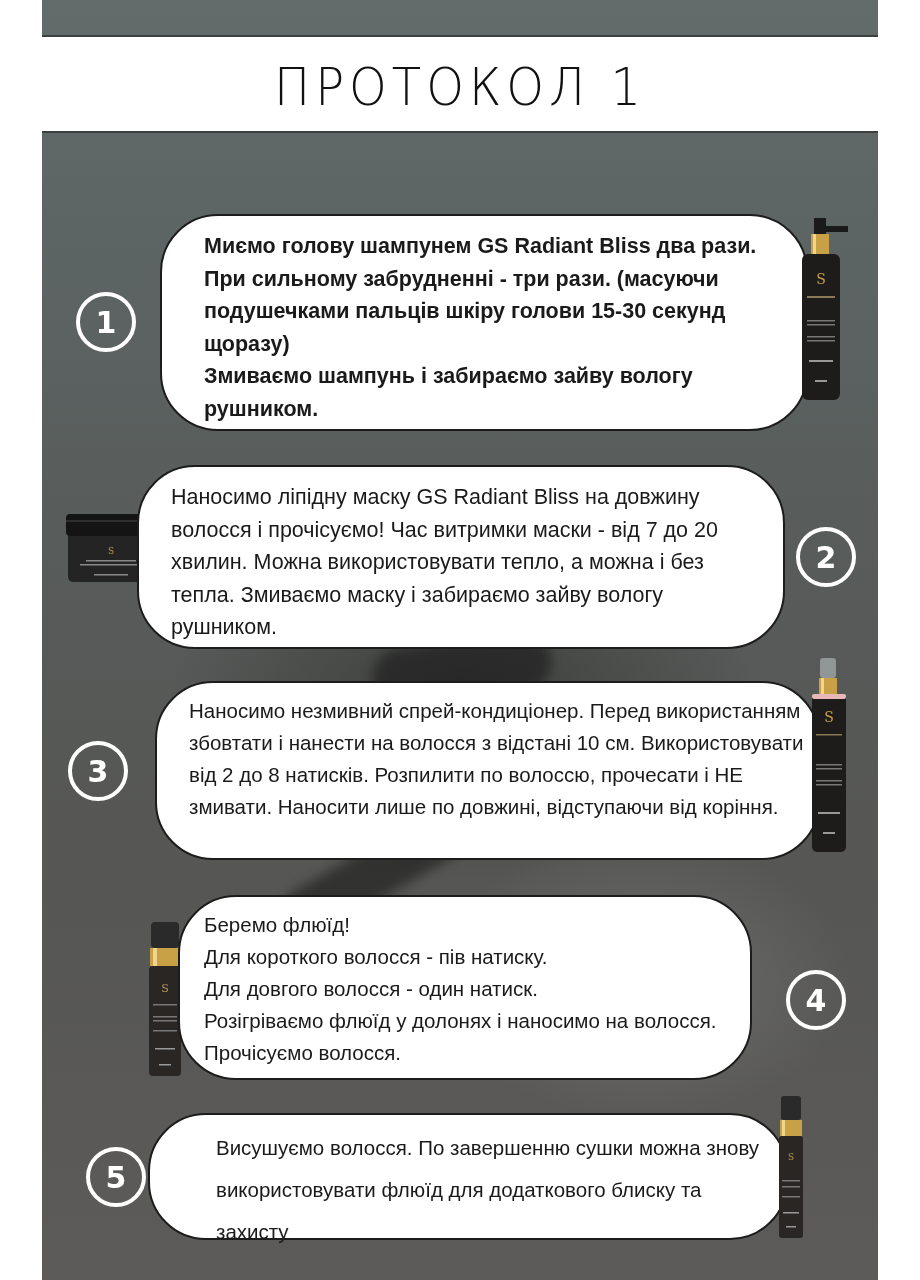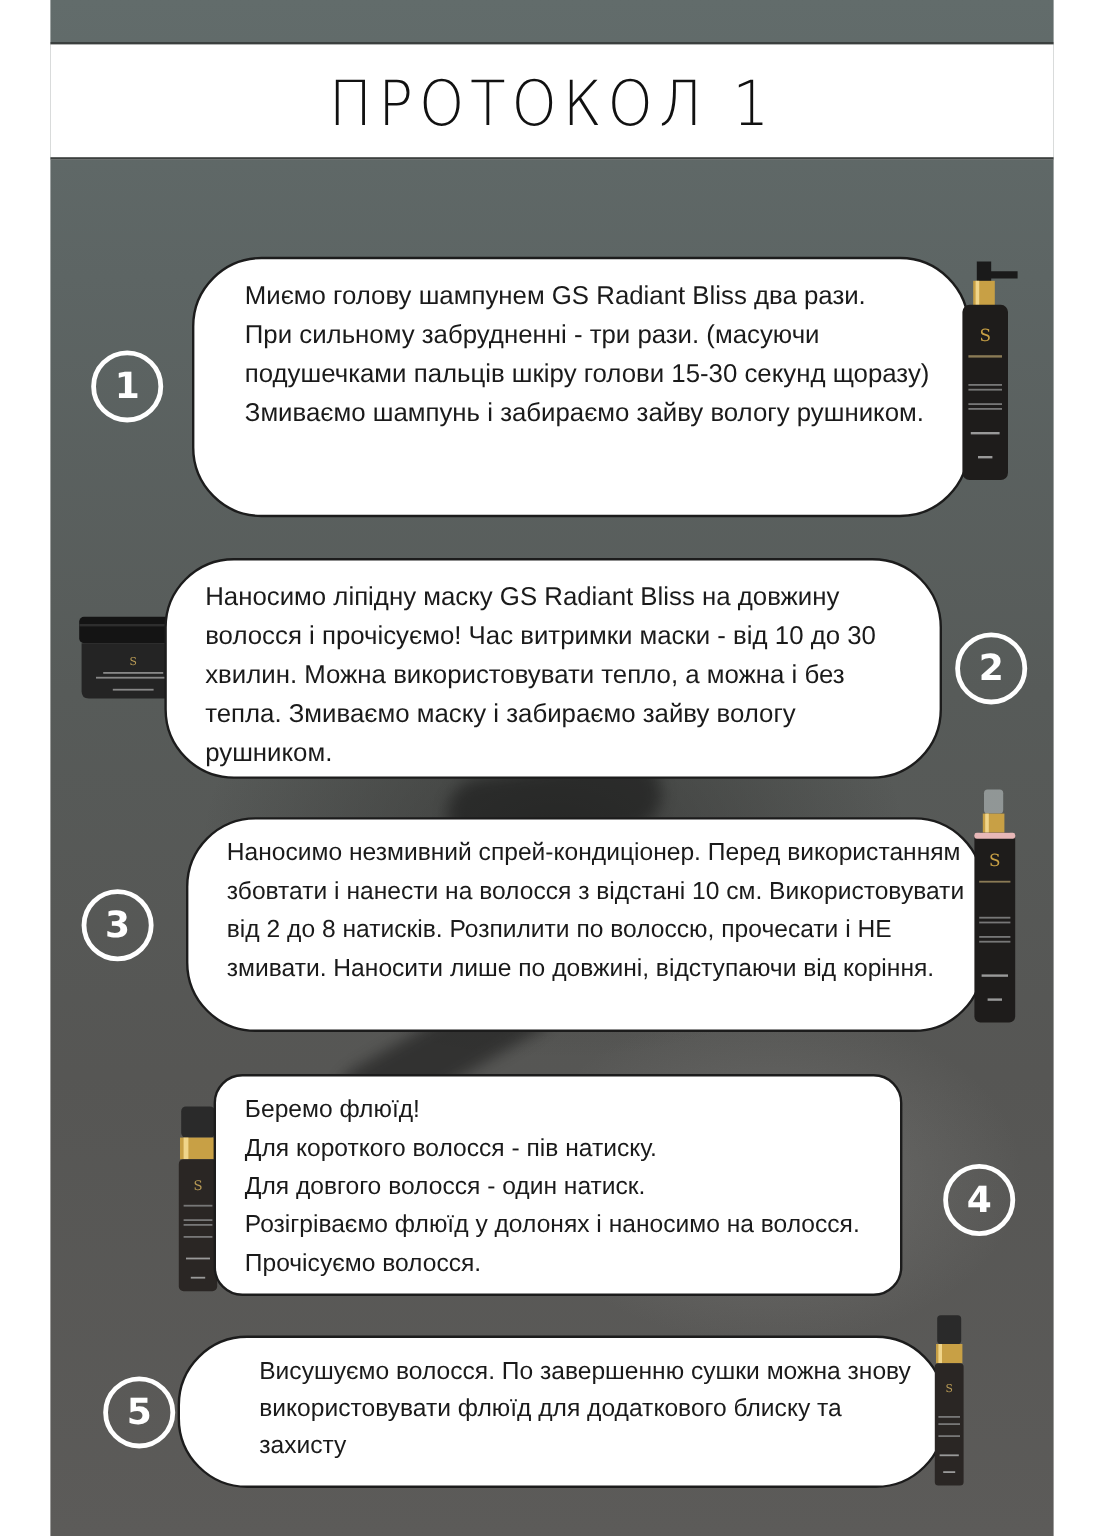--- a/index.html
+++ b/index.html
@@ -32,21 +32,21 @@
   <div class="streak" style="left:230px;top:850px;width:200px;height:50px;transform:rotate(-30deg);"></div>
 </div>
 
 <div class="title-band">
   <div class="title">ПРОТОКОЛ 1</div>
 </div>
 
 <div class="num" style="left:76px;top:292px;">
     <span>1</span>
   </div>
-<div class="bubble" style="left:160px;top:214px;width:648px;height:217px;padding:14px 20px 0 42px;">
+<div class="bubble" style="left:160px;top:214px;width:648px;height:217px;padding:14px 20px 0 42px;font-weight:bold;">
   <p>Миємо голову шампунем GS Radiant Bliss два рази.
 При сильному забрудненні - три рази. (масуючи подушечками пальців шкіру голови 15-30 секунд щоразу)
 Змиваємо шампунь і забираємо зайву вологу рушником.</p>
 </div>
 <svg class="bottle" style="left:798px;top:214px;" width="58" height="190" viewBox="0 0 58 190">
   <path d="M16 4 h12 v8 h22 v6 h-22 v4 h-12z" fill="#1a1a1a"></path>
   <rect x="13" y="20" width="18" height="22" fill="#c8a045"></rect>
   <rect x="15" y="20" width="3" height="22" fill="#f0d58a"></rect>
   <rect x="4" y="40" width="38" height="146" rx="6" fill="#1e1c1b"></rect>
   <text x="23" y="70" font-size="14" fill="#c8a045" text-anchor="middle" font-family="DejaVu Serif, serif">S</text>
@@ -62,21 +62,21 @@
 <svg class="bottle" style="left:64px;top:512px;" width="94" height="72" viewBox="0 0 94 72">
   <rect x="2" y="2" width="90" height="22" rx="4" fill="#141414"></rect>
   <rect x="2" y="8" width="90" height="2" fill="#2e2e2e"></rect>
   <path d="M4 24 h86 v40 q0 6 -6 6 h-74 q-6 0 -6 -6z" fill="#242424"></path>
   <text x="47" y="42" font-size="9" fill="#b89a55" text-anchor="middle" font-family="DejaVu Serif, serif">S</text>
   <rect x="22" y="48" width="50" height="1.5" fill="#888"></rect>
   <rect x="16" y="52" width="62" height="1.5" fill="#888"></rect>
   <rect x="30" y="62" width="34" height="1.5" fill="#888"></rect>
 </svg>
 <div class="bubble" style="left:137px;top:465px;width:648px;height:184px;padding:14px 20px 0 32px;">
-  <p>Наносимо ліпідну маску GS Radiant Bliss на довжину волосся і прочісуємо! Час витримки маски - від 10 до 30 хвилин. Можна використовувати тепло, а можна і без тепла. Змиваємо маску і забираємо зайву вологу рушником.</p>
+  <p>Наносимо ліпідну маску GS Radiant Bliss на довжину волосся і прочісуємо! Час витримки маски - від 7 до 20 хвилин. Можна використовувати тепло, а можна і без тепла. Змиваємо маску і забираємо зайву вологу рушником.</p>
 </div>
 <div class="num" style="left:796px;top:527px;">
     <span>2</span>
   </div>
 
 <div class="num" style="left:68px;top:741px;">
     <span>3</span>
   </div>
 <div class="bubble" style="left:155px;top:681px;width:665px;height:179px;padding:12px 14px 0 32px;font-size:20.5px;line-height:32px;">
   <p>Наносимо незмивний спрей-кондиціонер. Перед використанням збовтати і нанести на волосся з відстані 10 см. Використовувати від 2 до 8 натисків. Розпилити по волоссю, прочесати і НЕ змивати. Наносити лише по довжині, відступаючи від коріння.</p>
@@ -103,34 +103,34 @@
   <rect x="8" y="28" width="4" height="18" fill="#f0d58a"></rect>
   <rect x="4" y="46" width="32" height="110" rx="4" fill="#2a2624"></rect>
   <text x="20" y="72" font-size="11" fill="#b89a55" text-anchor="middle" font-family="DejaVu Serif, serif">S</text>
   <rect x="8" y="84" width="24" height="1.5" fill="#777"></rect>
   <rect x="8" y="96" width="24" height="1.5" fill="#777"></rect>
   <rect x="8" y="100" width="24" height="1.5" fill="#777"></rect>
   <rect x="8" y="110" width="24" height="1.5" fill="#777"></rect>
   <rect x="10" y="128" width="20" height="1.5" fill="#999"></rect>
   <rect x="14" y="144" width="12" height="1.5" fill="#999"></rect>
 </svg>
-<div class="bubble" style="left:178px;top:895px;width:574px;height:185px;padding:12px 20px 0 24px;font-size:20.5px;line-height:32px;border-radius:24px;">
+<div class="bubble" style="left:178px;top:895px;width:574px;height:185px;padding:12px 20px 0 24px;font-size:20.5px;line-height:32px;">
   <p>Беремо флюїд!
 Для короткого волосся - пів натиску.
 Для довгого волосся - один натиск.
 Розігріваємо флюїд у долонях і наносимо на волосся. Прочісуємо волосся.</p>
 </div>
 <div class="num" style="left:786px;top:970px;">
     <span>4</span>
   </div>
 
 <div class="num" style="left:86px;top:1147px;">
     <span>5</span>
   </div>
-<div class="bubble" style="left:148px;top:1113px;width:640px;height:127px;padding:12px 20px 0 66px;font-size:20.5px;line-height:31px;">
+<div class="bubble" style="left:148px;top:1113px;width:640px;height:127px;padding:12px 20px 0 66px;font-size:20.5px;line-height:42px;">
   <p>Висушуємо волосся. По завершенню сушки можна знову використовувати флюїд для додаткового блиску та захисту</p>
 </div>
 <svg class="bottle" style="left:776px;top:1094px;" width="30" height="148" viewBox="0 0 30 148">
   <rect x="5" y="2" width="20" height="24" rx="3" fill="#2a2a2a"></rect>
   <rect x="4" y="26" width="22" height="16" fill="#c8a045"></rect>
   <rect x="6" y="26" width="3" height="16" fill="#f0d58a"></rect>
   <rect x="3" y="42" width="24" height="102" rx="3" fill="#2a2624"></rect>
   <text x="15" y="66" font-size="9" fill="#b89a55" text-anchor="middle" font-family="DejaVu Serif, serif">S</text>
   <rect x="6" y="86" width="18" height="1.5" fill="#777"></rect>
   <rect x="6" y="92" width="18" height="1.5" fill="#777"></rect>

